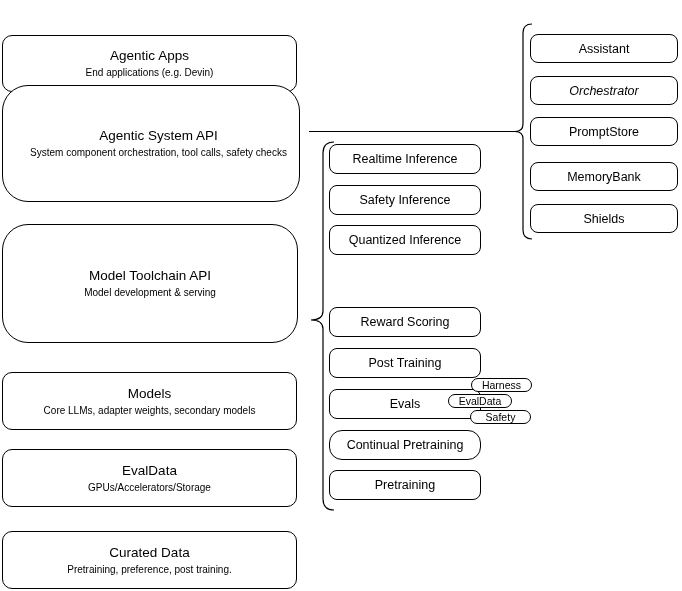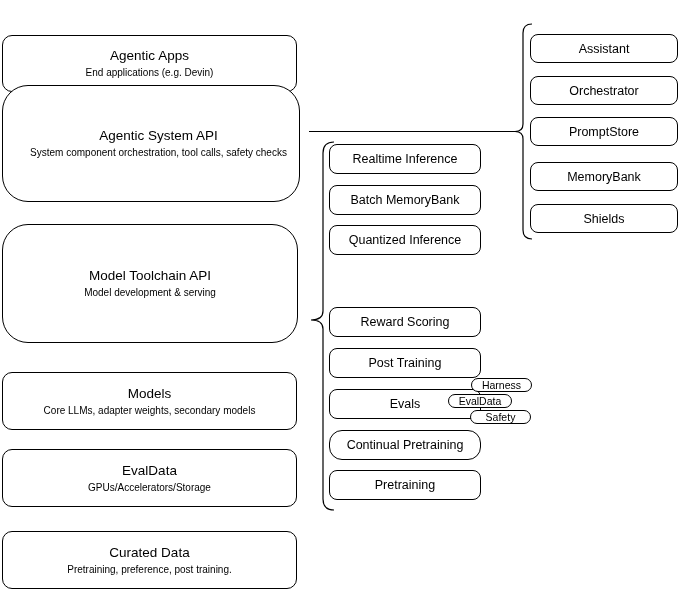--- a/index.html
+++ b/index.html
@@ -134,31 +134,31 @@
     <div class="t">EvalData</div>
     <div class="s">GPUs/Accelerators/Storage</div>
   </div>
 
   <div class="lbox r10" style="top:531px;height:58px;">
     <div class="t">Curated Data</div>
     <div class="s">Pretraining, preference, post training.</div>
   </div>
 
   <div class="svc" style="top:144px;">Realtime Inference</div>
-  <div class="svc" style="top:185px;">Batch MemoryBank</div>
+  <div class="svc" style="top:185px;">Safety Inference</div>
   <div class="svc" style="top:225px;">Quantized Inference</div>
   <div class="svc" style="top:307px;">Reward Scoring</div>
   <div class="svc" style="top:348px;">Post Training</div>
   <div class="svc" style="top:389px;">Evals</div>
   <div class="svc" style="top:430px;border-radius:13px;">Continual Pretraining</div>
   <div class="svc" style="top:470px;">Pretraining</div>
 
   <div class="pill" style="left:471px;top:378px;width:61px;">Harness</div>
   <div class="pill" style="left:448px;top:394px;width:64px;">EvalData</div>
   <div class="pill" style="left:470px;top:410px;width:61px;">Safety</div>
 
   <div class="comp" style="top:34px;">Assistant</div>
-  <div class="comp" style="top:76px;">Orchestrator</div>
+  <div class="comp" style="top:76px;font-style:italic;">Orchestrator</div>
   <div class="comp" style="top:117px;">PromptStore</div>
   <div class="comp" style="top:162px;">MemoryBank</div>
   <div class="comp" style="top:204px;">Shields</div>
 
 </div>
 
 </body></html>

